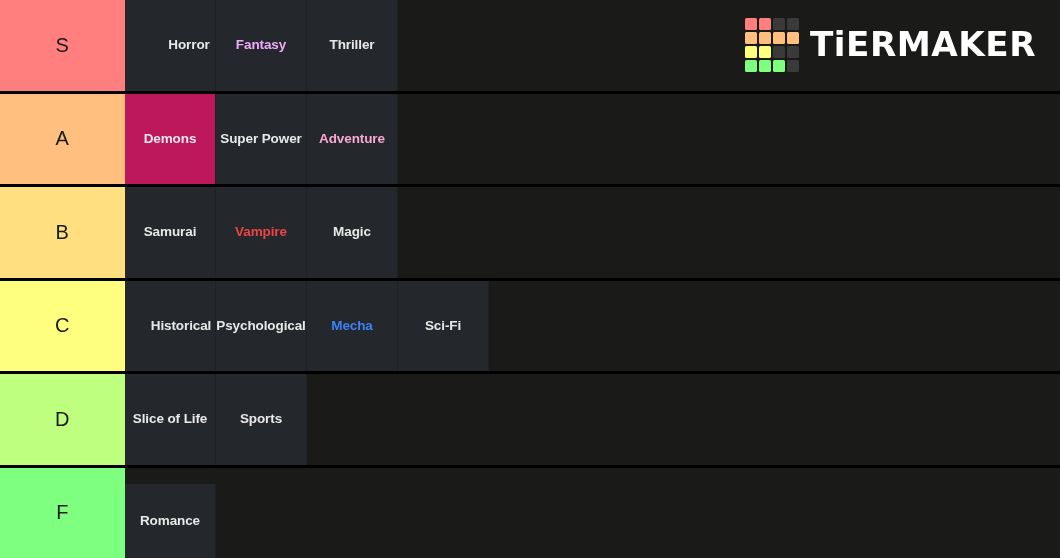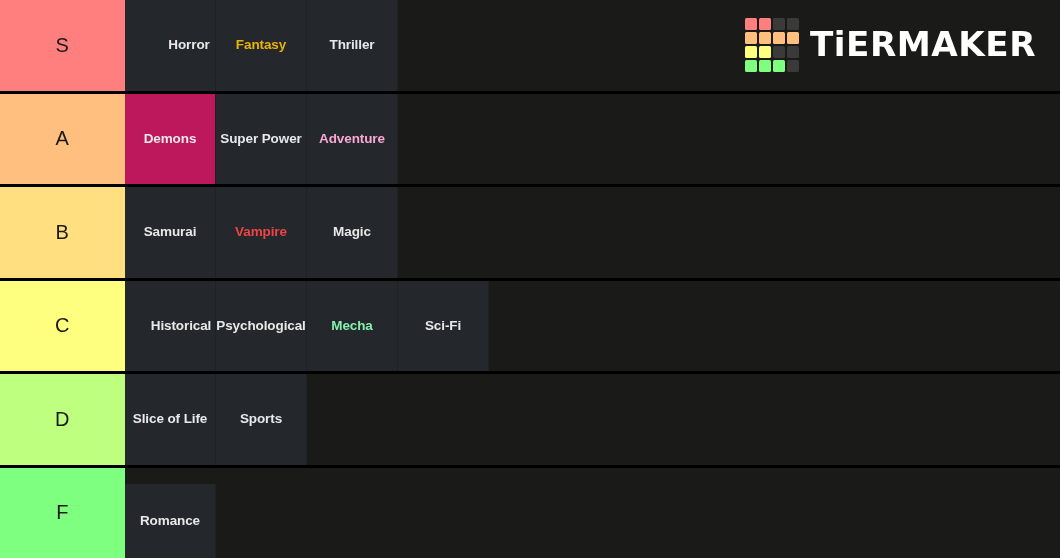--- a/index.html
+++ b/index.html
@@ -87,21 +87,21 @@
   .logo-word svg { display:block; }
 </style>
 </head>
 <body>
 
 <div id="tierlist">
     <div class="tier-row" style="background: rgb(26, 26, 24); border-bottom-color: rgb(0, 0, 0);">
       <div class="tier-label" style="background: rgb(255, 127, 127); color: rgb(26, 26, 24);">S</div>
       <div class="tier-items">
         <div class="item" style="background: rgb(36, 39, 43); color: rgb(232, 232, 232); padding-left: 40px;">Horror</div>
-        <div class="item" style="background: rgb(36, 39, 43); color: #eab308;">Fantasy</div>
+        <div class="item" style="background: rgb(36, 39, 43); color: #f0abfc;">Fantasy</div>
         <div class="item" style="background: rgb(36, 39, 43); color: rgb(232, 232, 232);">Thriller</div>
       </div>
       <div class="logo">
         <div class="logo-grid">
           <div class="logo-cell" style="background: rgb(255, 127, 127);"></div>
           <div class="logo-cell" style="background: rgb(255, 127, 127);"></div>
           <div class="logo-cell" style="background: rgb(58, 58, 58);"></div>
           <div class="logo-cell" style="background: rgb(58, 58, 58);"></div>
           <div class="logo-cell" style="background: rgb(255, 191, 127);"></div>
           <div class="logo-cell" style="background: rgb(255, 191, 127);"></div>
@@ -137,21 +137,21 @@
         <div class="item" style="background: rgb(36, 39, 43); color: rgb(232, 232, 232);">Samurai</div>
         <div class="item" style="background: rgb(36, 39, 43); color: #ef4444;">Vampire</div>
         <div class="item" style="background: rgb(36, 39, 43); color: rgb(232, 232, 232);">Magic</div>
       </div>
     </div>
     <div class="tier-row" style="background: rgb(26, 26, 24); border-bottom-color: rgb(0, 0, 0);">
       <div class="tier-label" style="background: rgb(255, 255, 127); color: rgb(26, 26, 24);">C</div>
       <div class="tier-items">
         <div class="item" style="background: rgb(36, 39, 43); color: rgb(232, 232, 232); padding-left: 24px;">Historical</div>
         <div class="item" style="background: rgb(36, 39, 43); color: rgb(232, 232, 232);">Psychological</div>
-        <div class="item" style="background: rgb(36, 39, 43); color: #86efac; text-align: right;">Mecha</div>
+        <div class="item" style="background: rgb(36, 39, 43); color: #3b82f6; text-align: right;">Mecha</div>
         <div class="item" style="background: rgb(36, 39, 43); color: rgb(232, 232, 232);">Sci-Fi</div>
       </div>
     </div>
     <div class="tier-row" style="background: rgb(26, 26, 24); border-bottom-color: rgb(0, 0, 0);">
       <div class="tier-label" style="background: rgb(191, 255, 127); color: rgb(26, 26, 24);">D</div>
       <div class="tier-items">
         <div class="item wrap" style="background: rgb(36, 39, 43); color: rgb(232, 232, 232);">Slice of Life</div>
         <div class="item" style="background: rgb(36, 39, 43); color: rgb(232, 232, 232);">Sports</div>
       </div>
     </div>

